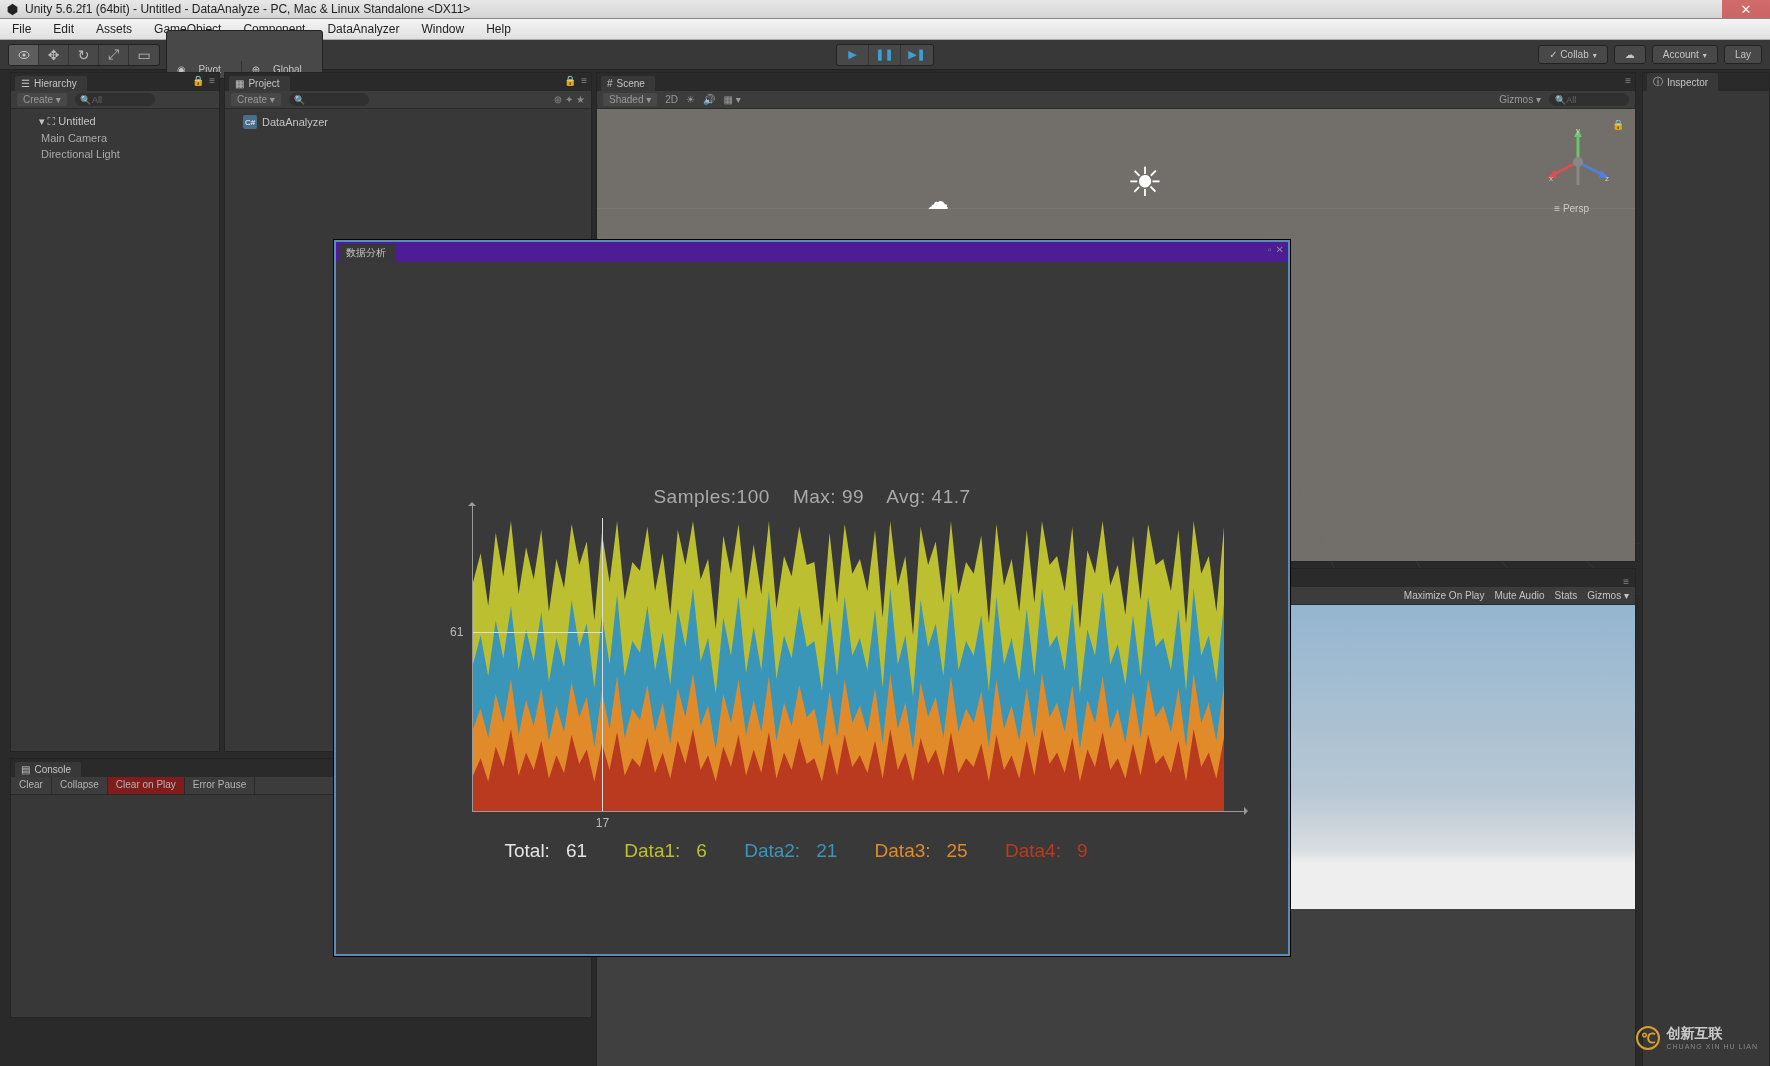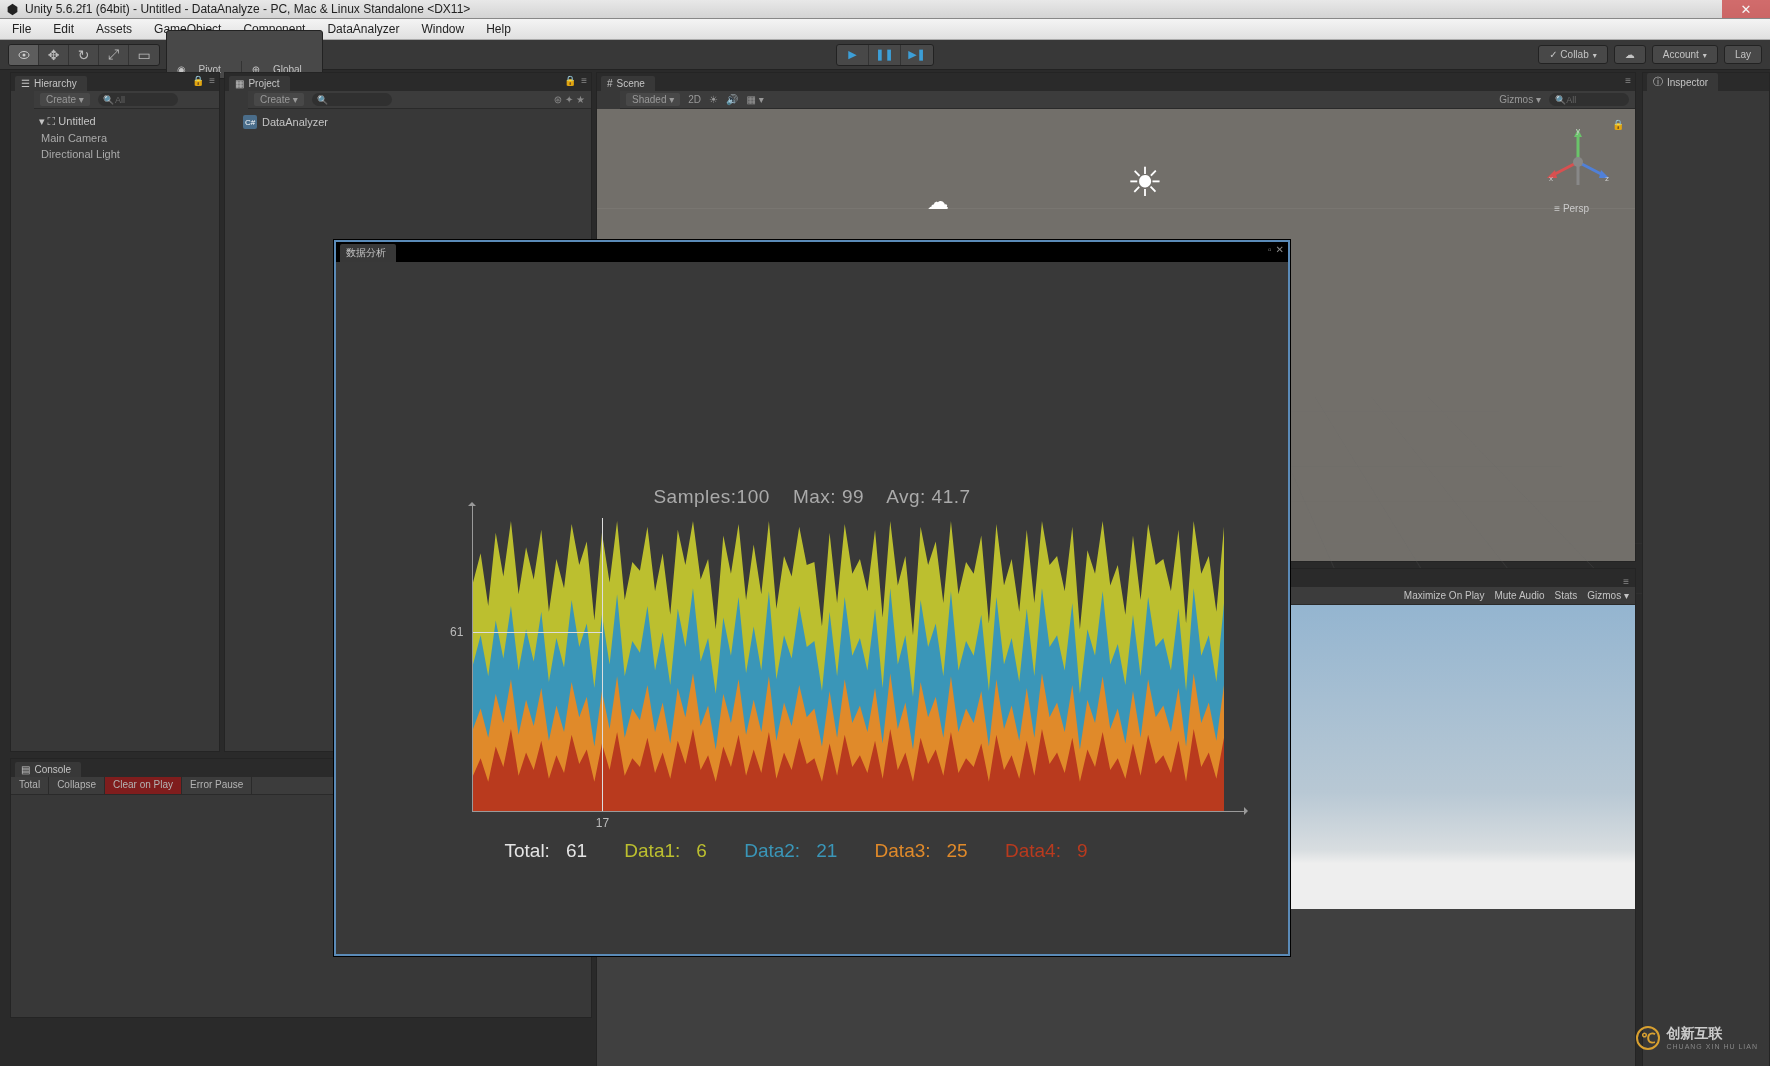--- a/index.html
+++ b/index.html
@@ -28,21 +28,21 @@
 .right-btn { background:#484848; border:1px solid #222; border-radius:3px; padding:3px 10px; font-size:10px; color:#c4c4c4;}
 .right-btn .arrow{font-size:8px; margin-left:4px;}
 
 .main-area { position: absolute; left: 10px; top: 72px; right: 10px; bottom: 10px; }
 
 .panel { background: #383838; border: 1px solid #242424;}
 .panel-tab-row { height: 18px; background: #2a2a2a; display: flex; align-items: flex-end; padding-left: 4px; position:relative;}
 .panel-tab { background: #383838; padding: 2px 10px 2px 6px; font-size: 10px; color: #c4c4c4; border-top-left-radius: 2px; border-top-right-radius: 2px; margin-right: 2px; display:flex; align-items:center; gap:4px;}
 .tab-corner { position:absolute; right:4px; top:2px; display:flex; gap:4px; color:#888; font-size:10px;}
 
-.sub-toolbar { height: 18px; background: #3c3c3c; border-bottom: 1px solid #2a2a2a; display: flex; align-items: center; padding: 0 6px; font-size: 10px; color: #999; gap:8px;margin-left:23px;}
+.sub-toolbar { height: 18px; background: #3c3c3c; border-bottom: 1px solid #2a2a2a; display: flex; align-items: center; padding: 0 6px; font-size: 10px; color: #999; gap:8px;}
 .sub-toolbar .dd { background:#484848; padding:1px 6px; border-radius:2px;}
 
 #hierarchy-panel { position: absolute; left: 0; top: 0; width: 210px; height: 680px; }
 #project-panel { position: absolute; left: 214px; top: 0; width: 368px; height: 680px; }
 #console-panel { position:absolute; left:0; top: 686px; width: 582px; height: 260px;}
 #scene-panel { position: absolute; left: 586px; top: 0; width: 1040px; height: 490px;}
 #game-panel { position:absolute; left: 586px; top: 496px; width: 1040px; height: 550px; background:#333;}
 #inspector-panel { position:absolute; left: 1632px; top:0; width:128px; height: 1046px;}
 
 .hierarchy-content, .project-content { padding: 4px 0; font-size: 11px; color: #c4c4c4;}
@@ -191,21 +191,21 @@
         <span style="color:#c4c4c4;">DataAnalyzer</span>
       </div>
     </div>
   </div>
 
   <div id="console-panel" class="panel">
     <div class="panel-tab-row">
       <div class="panel-tab">▤ <span>Console</span></div>
     </div>
     <div class="console-buttons">
-      <div class="console-btn">Total</div>
+      <div class="console-btn">Clear</div>
       <div class="console-btn">Collapse</div>
       <div class="console-btn toggled">Clear on Play</div>
       <div class="console-btn">Error Pause</div>
     </div>
   </div>
 
   <div id="scene-panel" class="panel">
     <div class="panel-tab-row">
       <div class="panel-tab"># <span>Scene</span></div>
       <div class="tab-corner">
@@ -266,21 +266,21 @@
 
   <div id="inspector-panel" class="panel">
     <div class="panel-tab-row">
       <div class="panel-tab">ⓘ <span>Inspector</span></div>
     </div>
   </div>
 
 </div>
 
 <div id="analyzer-window">
-  <div class="panel-tab-row" style="background:#000000;">
+  <div class="panel-tab-row" style="background:#4c1d95;">
     <div class="panel-tab">数据分析</div>
     <div class="tab-corner">
         <span>▫</span>
         <span>✕</span>
       </div>
   </div>
 
   <div class="chart-stats">
     <span>Samples:</span><span>100</span>&nbsp;&nbsp;&nbsp;
     <span>Max:</span> <span>99</span>&nbsp;&nbsp;&nbsp;

